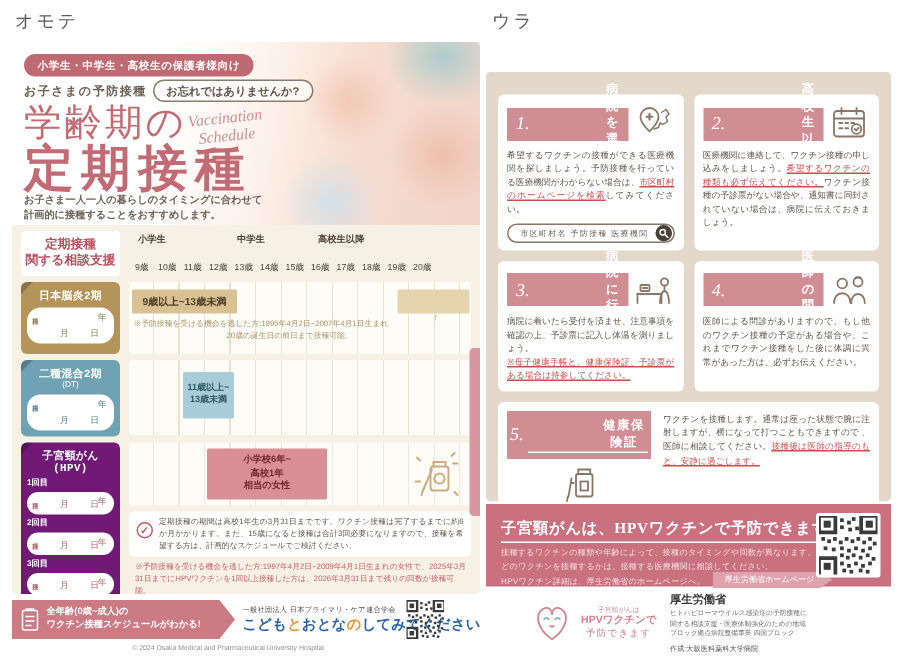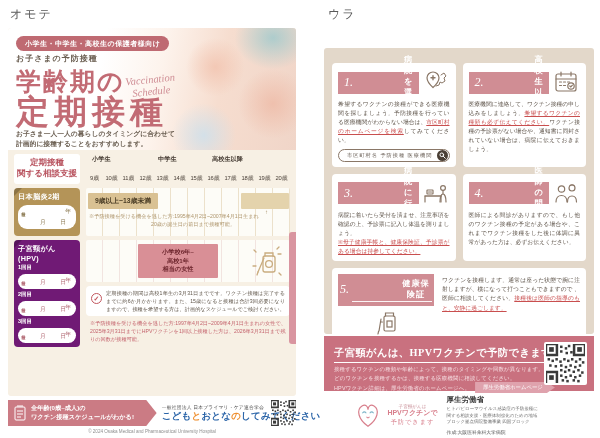--- a/index.html
+++ b/index.html
@@ -3,36 +3,36 @@
 <meta charset="utf-8">
 <style>
   * { margin:0; padding:0; box-sizing:border-box; }
   html,body { background:#fff; }
   .sheet { position:relative; width:600px; height:438px; background:#fff; overflow:hidden;
            font-family:"Liberation Sans", sans-serif; color:#4a4038; }
   .side-label { position:absolute; top:6px; font-size:12px; color:#595959; letter-spacing:2px; }
   #front-label { left:10px; } #back-label { left:328px; }
 
   
-  .front-card { position:absolute; left:8px; top:28px; width:288px; height:368px;
+  .front-card { position:absolute; left:8px; top:28px; width:312px; height:368px;
                 background:#f7f0e4; border-radius:3px; overflow:hidden; }
   .hero { position:relative; width:100%; height:122px; background:
       radial-gradient(55px 45px at 92% 8%, rgba(150,200,205,.75), transparent 70%),
       radial-gradient(42px 42px at 72% 32%, rgba(242,196,176,.85), transparent 70%),
       radial-gradient(50px 50px at 92% 62%, rgba(238,186,166,.8), transparent 70%),
       radial-gradient(46px 46px at 68% 88%, rgba(205,224,236,.85), transparent 70%),
       linear-gradient(100deg,#ffffff 32%, #fdf3ec 52%, #f6ddcf 72%, #f0d5c8 100%); }
   .aud-badge { position:absolute; left:8px; top:8px; background:#bf6a72; color:#fff;
       font-size:7px; font-weight:bold; padding:2.5px 9px; border-radius:999px; letter-spacing:.5px; }
   .lead-row { position:absolute; left:8px; top:25px; display:flex; align-items:center; gap:4px; }
   .lead { font-size:8px; font-weight:bold; color:#6b5f52; letter-spacing:1px; }
   .bubble { border:1px solid #8a7d6e; border-radius:999px; padding:1.5px 8px; font-size:7.5px;
       font-weight:bold; color:#5f5549; background:rgba(255,255,255,.65); }
   .title1 { position:absolute; left:8px; top:37px; font-family:"Liberation Serif",serif;
-      font-size:25px; font-weight:bold; color:#c26b74; letter-spacing:2px; }
+      font-size:25px; font-weight:normal; color:#c26b74; letter-spacing:2px; }
   .script { position:absolute; left:118px; top:46px; font-family:"Liberation Serif",serif;
       font-style:italic; font-size:10.5px; color:#cf8e95; transform:rotate(-6deg); line-height:1.15; text-align:center;}
   .title2 { position:absolute; left:8px; top:62px; font-family:"Liberation Serif",serif;
       font-size:33px; font-weight:bold; color:#c26b74; letter-spacing:5px; }
   .tagline { position:absolute; left:8px; top:101px; font-size:6.8px; font-weight:bold;
       color:#6b5f52; line-height:1.5; }
 
   .sched { position:relative; padding:4px 6px 0 6px; }
   .srow { display:flex; margin-top:4px; }
   .shead { display:flex; height:30px; align-items:stretch; }
@@ -41,21 +41,21 @@
       line-height:1.3; padding-top:3px; }
   .trackhead { position:relative; flex:1; margin-left:6px; }
   .ghead { position:absolute; top:1px; font-size:6.2px; font-weight:bold; color:#4a4038; }
   .g0 { left:6px; } .g1 { left:72px; } .g2 { left:126px; }
   .ages { position:absolute; bottom:1px; left:0; display:flex; }
   .ages span { width:17px; text-align:center; font-size:5.8px; color:#4a4038; }
 
   .lab { width:66px; border-radius:4px; position:relative; padding:4px 4px; color:#fff; overflow:hidden;}
   .lab .fold { position:absolute; left:0; top:0; width:0; height:0;
       border-top:8px solid rgba(0,0,0,.22); border-right:8px solid transparent; }
-  .lab-name { font-size:7.2px; font-weight:bold; letter-spacing:.3px; }
+  .lab-name { font-size:7.2px; font-weight:bold; text-align:center; letter-spacing:.3px;font-family:Liberation Mono, monospace; }
   .lab-sub { font-size:5.5px; text-align:center; }
   .dpill { position:relative; background:#fff; border-radius:9px; height:24px; margin-top:3px; }
   .tate { position:absolute; left:3px; top:3px; writing-mode:vertical-rl; font-size:4.3px; letter-spacing:.5px; }
   .dy { position:absolute; right:5px; top:2px; font-size:5.8px; }
   .dm { position:absolute; left:22px; bottom:2px; font-size:5.8px; }
   .dd { position:absolute; right:10px; bottom:2px; font-size:5.8px; }
   .lab-tan { background:#b49458; } .lab-tan .dpill { color:#8a7850; }
   .lab-blue { background:#6fa3b4; } .lab-blue .dpill { color:#53808f; }
   .lab-rose { background:#701a75; } .lab-rose .dpill { color:#b06570; }
 
@@ -153,20 +153,21 @@
 
 <div class="sheet">
   <div class="side-label" id="front-label">オモテ</div>
   <div class="side-label" id="back-label">ウラ</div>
 
   <div class="front-card">
     <div class="hero">
       <div class="aud-badge">小学生・中学生・高校生の保護者様向け</div>
       <div class="lead-row">
         <span class="lead">お子さまの予防接種</span>
+        <span class="bubble">お忘れではありませんか?</span>
       </div>
       <div class="title1">学齢期の</div>
       <div class="script">
         <div>Vaccination</div>
         <div>Schedule</div>
       </div>
       <div class="title2">定期接種</div>
       <div class="tagline">
         <div>お子さま一人一人の暮らしのタイミングに合わせて</div>
         <div>計画的に接種することをおすすめします。</div>
@@ -215,20 +216,39 @@
           <div class="bar bar-tan">9歳以上~13歳未満</div>
           <div class="catch-box"></div>
           <span class="catch-arrow">↑</span>
           <div class="tan-note">
             <div>※予防接種を受ける機会を逃した方:1995年4月2日~2007年4月1日生まれ</div>
             <div class="ind">20歳の誕生日の前日まで接種可能。</div>
           </div>
         </div>
       </div>
 
+      <div class="srow">
+        <div class="lab lab-blue">
+          <span class="fold"></span>
+          <div class="lab-name">二種混合2期</div>
+          <div class="lab-sub">(DT)</div>
+          <div class="dpill">
+            <span class="tate">接種日</span>
+            <span class="dy">年</span>
+            <span class="dm">月</span>
+            <span class="dd">日</span>
+          </div>
+        </div>
+        <div class="track t2">
+          <div class="bar bar-blue">
+            <div>11歳以上~</div>
+            <div>13歳未満</div>
+          </div>
+        </div>
+      </div>
 
       <div class="srow">
         <div class="lab lab-rose">
           <span class="fold"></span>
           <div class="lab-name">子宮頸がん(HPV)</div>
           <div class="lab-sub" style="text-align:left;font-weight:bold;margin-top:1px;">1回目</div>
           <div class="dpill" style="height:15px;">
             <span class="tate">接種日</span>
             <span class="dy">年</span>
             <span class="dm">月</span>

